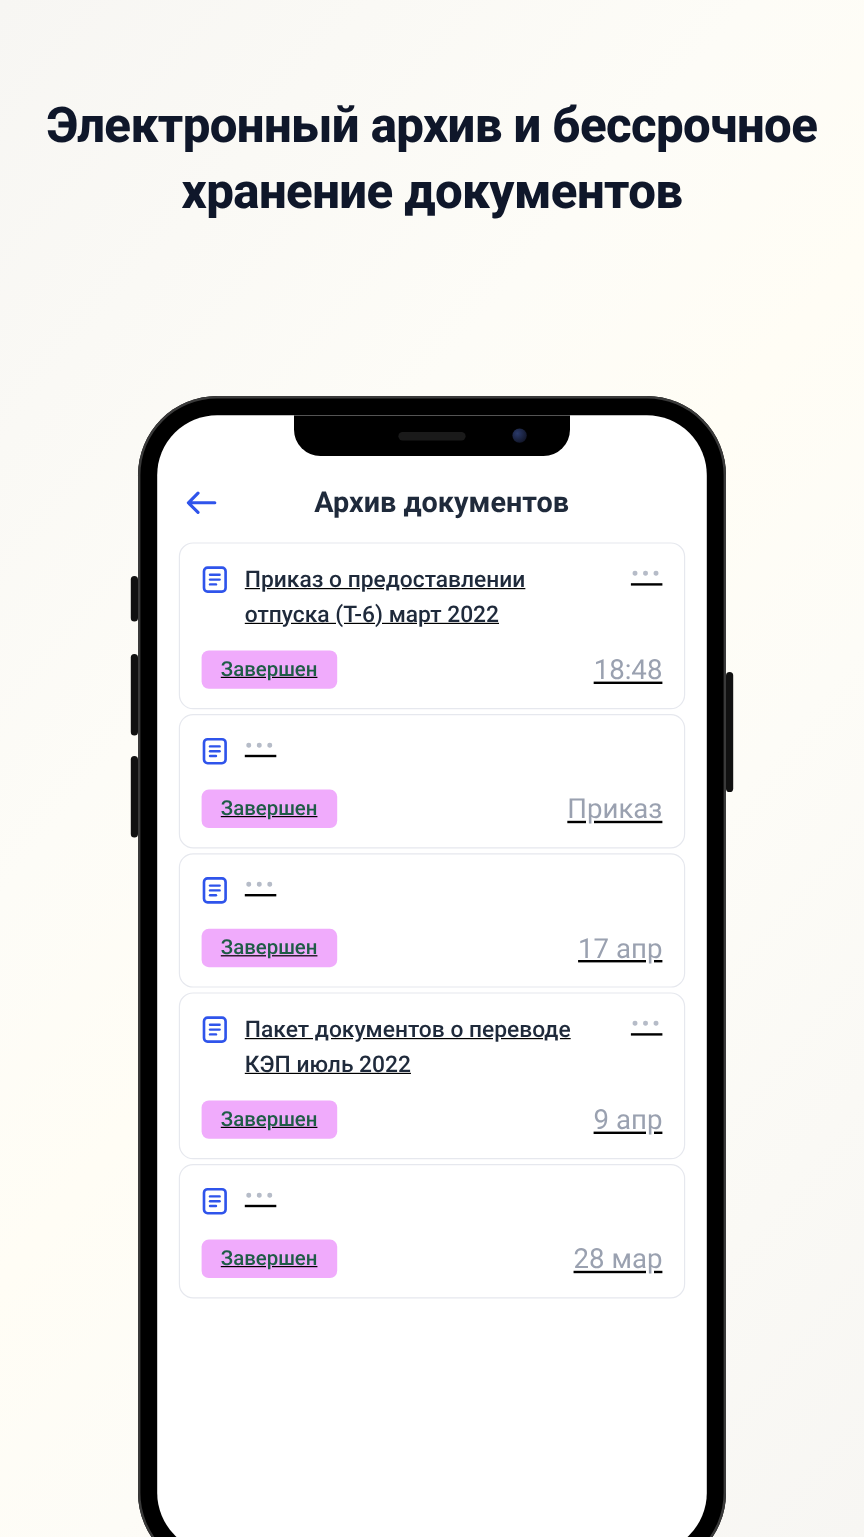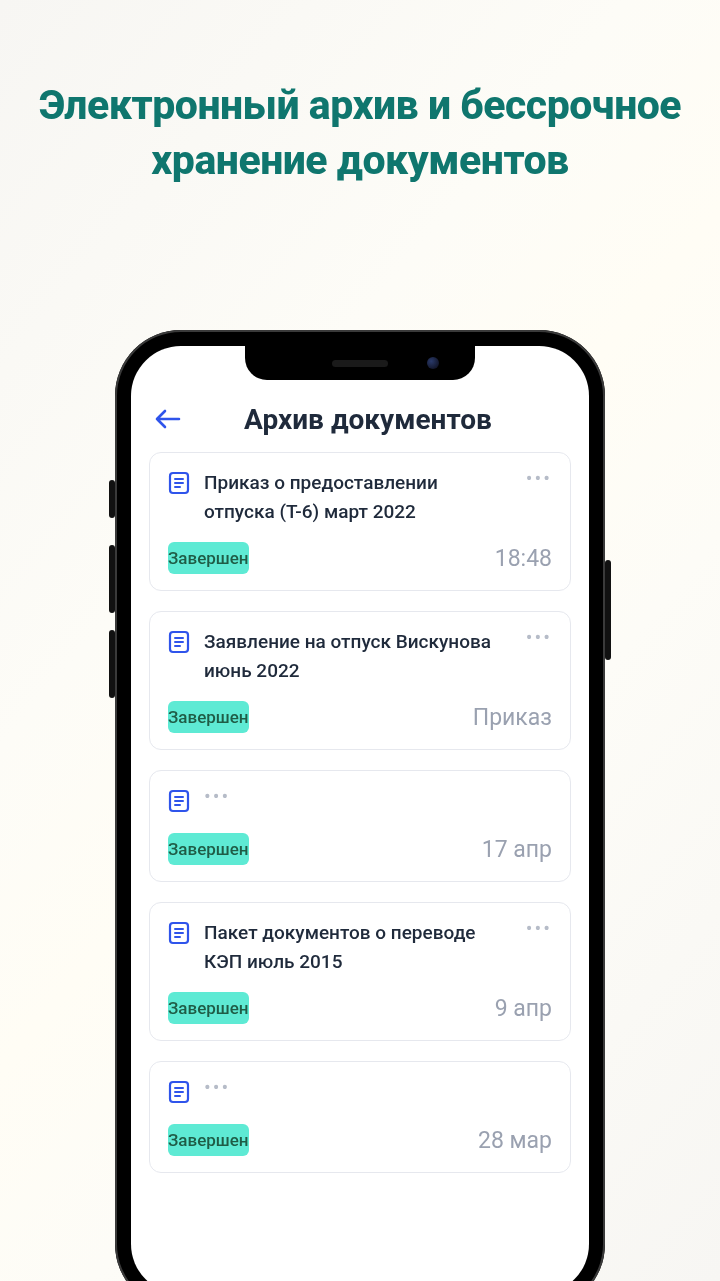--- a/index.html
+++ b/index.html
@@ -5,21 +5,21 @@
   * { margin: 0; padding: 0; box-sizing: border-box; }
   html, body { width: 720px; height: 1281px; font-family: -apple-system, "Segoe UI", Roboto, Arial, sans-serif; }
   body {
     background: linear-gradient(130deg, #f7f6f3 0%, #fdfcf7 35%, #fffdf5 50%, #fdfcf7 65%, #f7f6f3 100%);
     overflow: hidden;
     position: relative;
   }
   .headline {
     text-align: center;
     font-weight: 800;
-    color: #0f766e;
+    color: #0f172a;
     font-size: 41px;
     line-height: 1.35;
     padding-top: 78px;
     letter-spacing: -0.5px;
   }
   .phone-wrap {
     position: absolute;
     left: 50%;
     transform: translateX(-50%);
     top: 330px;
@@ -92,29 +92,30 @@
   .back {
     width: 30px; height: 30px;
     display: flex; align-items: center; justify-content: center;
     cursor: pointer;
   }
   .app-title {
     position: absolute;
     left: 16px; right: 0;
     text-align: center;
     font-weight: 700;
-    font-size: 28px;
+    font-size: 24px;
     color: #1f2a3b;
     pointer-events: none;
   }
   .list {
     padding: 0 18px;
     display: flex;
     flex-direction: column;
-    gap: 20px;
+    gap: 4px;
+    text-decoration: underline;
   }
   .card {
     border: 1px solid #e6e8ee;
     border-radius: 12px;
     padding: 16px 18px 16px 18px;
     background: #fff;
     cursor: pointer;
   }
   .card-top {
     display: flex;
@@ -141,25 +142,25 @@
     padding-top: 4px;
     cursor: pointer;
   }
   .card-bottom {
     display: flex;
     align-items: center;
     justify-content: space-between;
     margin-top: 16px;
   }
   .badge {
-    background: #5eead4;
+    background: #f0abfc;
     color: #1f5c46;
     font-size: 17px;
     font-weight: 500;
-    padding: 6px 0;
+    padding: 6px 16px;
     border-radius: 6px;
     text-align: center;
   }
   .time {
     color: #9aa1b0;
     font-size: 23px;
   }
 </style>
 </head>
 <body>
@@ -212,21 +213,20 @@
           <div class="card">
             <div class="card-top">
               <span class="doc-icon">
                 <svg width="22" height="24" viewBox="0 0 22 24" fill="none">
                     <rect x="2" y="2" width="18" height="20" rx="3" stroke="#2f54eb" stroke-width="2.2"></rect>
                     <line x1="7" y1="8" x2="15" y2="8" stroke="#2f54eb" stroke-width="2" stroke-linecap="round"></line>
                     <line x1="7" y1="12" x2="15" y2="12" stroke="#2f54eb" stroke-width="2" stroke-linecap="round"></line>
                     <line x1="7" y1="16" x2="12" y2="16" stroke="#2f54eb" stroke-width="2" stroke-linecap="round"></line>
                   </svg>
               </span>
-              <div class="card-title">Заявление на отпуск Вискунова июнь 2022</div>
               <div class="more">•••</div>
             </div>
             <div class="card-bottom">
               <span class="badge">Завершен</span>
               <span class="time">Приказ</span>
             </div>
           </div>
 
           <div class="card">
             <div class="card-top">
@@ -249,21 +249,21 @@
           <div class="card">
             <div class="card-top">
               <span class="doc-icon">
                 <svg width="22" height="24" viewBox="0 0 22 24" fill="none">
                     <rect x="2" y="2" width="18" height="20" rx="3" stroke="#2f54eb" stroke-width="2.2"></rect>
                     <line x1="7" y1="8" x2="15" y2="8" stroke="#2f54eb" stroke-width="2" stroke-linecap="round"></line>
                     <line x1="7" y1="12" x2="15" y2="12" stroke="#2f54eb" stroke-width="2" stroke-linecap="round"></line>
                     <line x1="7" y1="16" x2="12" y2="16" stroke="#2f54eb" stroke-width="2" stroke-linecap="round"></line>
                   </svg>
               </span>
-              <div class="card-title">Пакет документов о переводе КЭП июль 2015</div>
+              <div class="card-title">Пакет документов о переводе КЭП июль 2022</div>
               <div class="more">•••</div>
             </div>
             <div class="card-bottom">
               <span class="badge">Завершен</span>
               <span class="time">9 апр</span>
             </div>
           </div>
 
           <div class="card">
             <div class="card-top">

